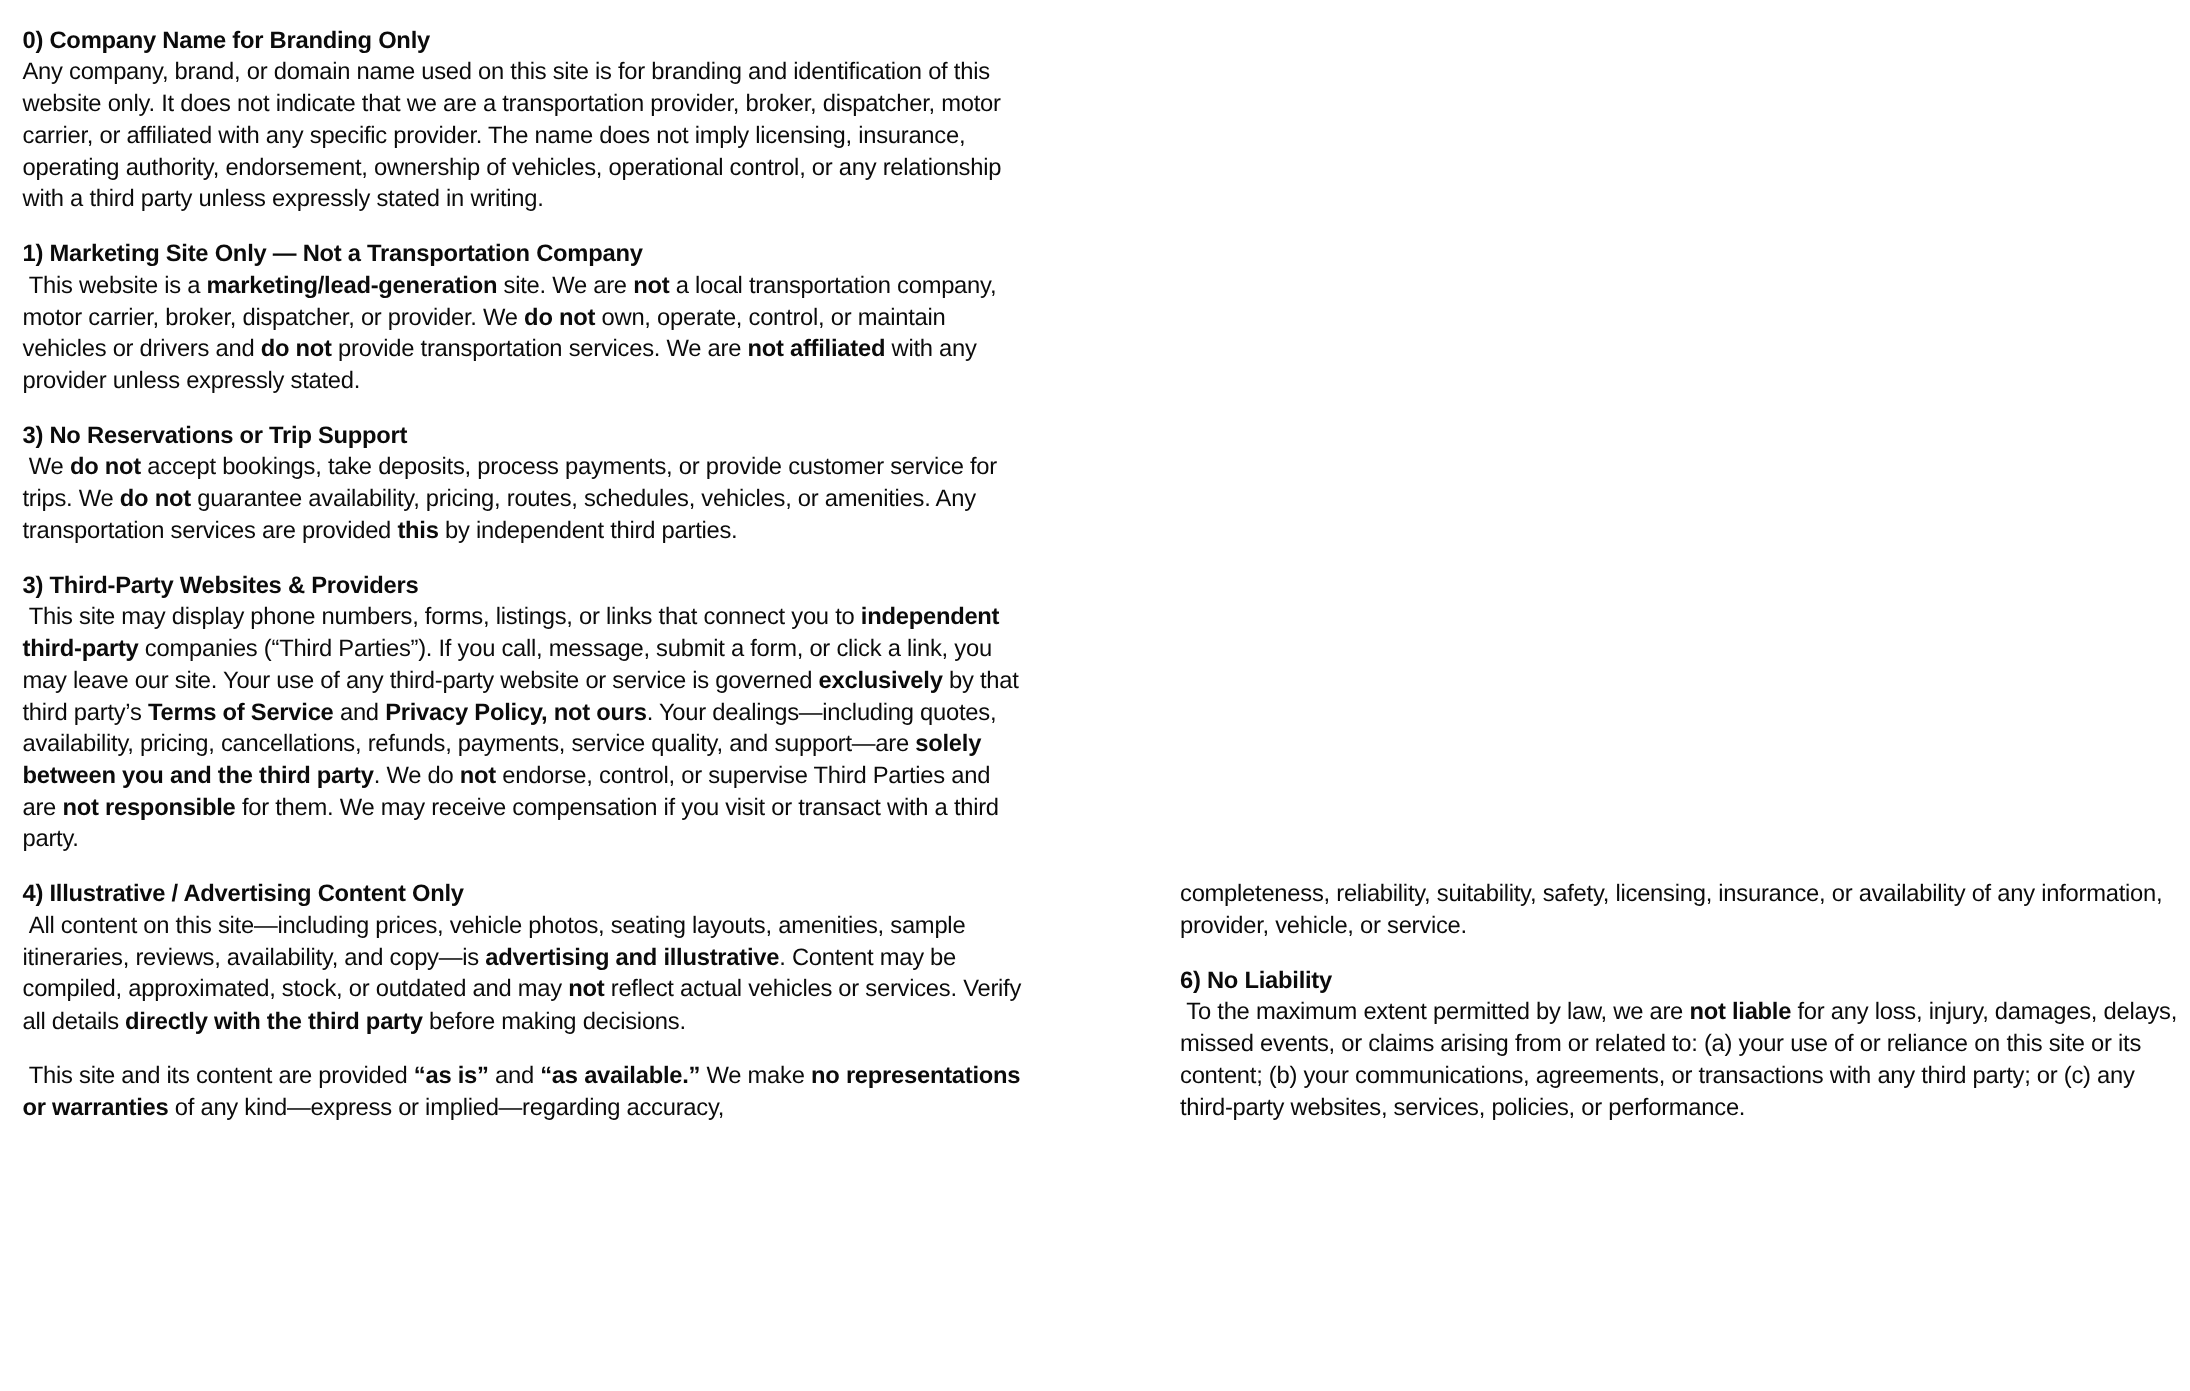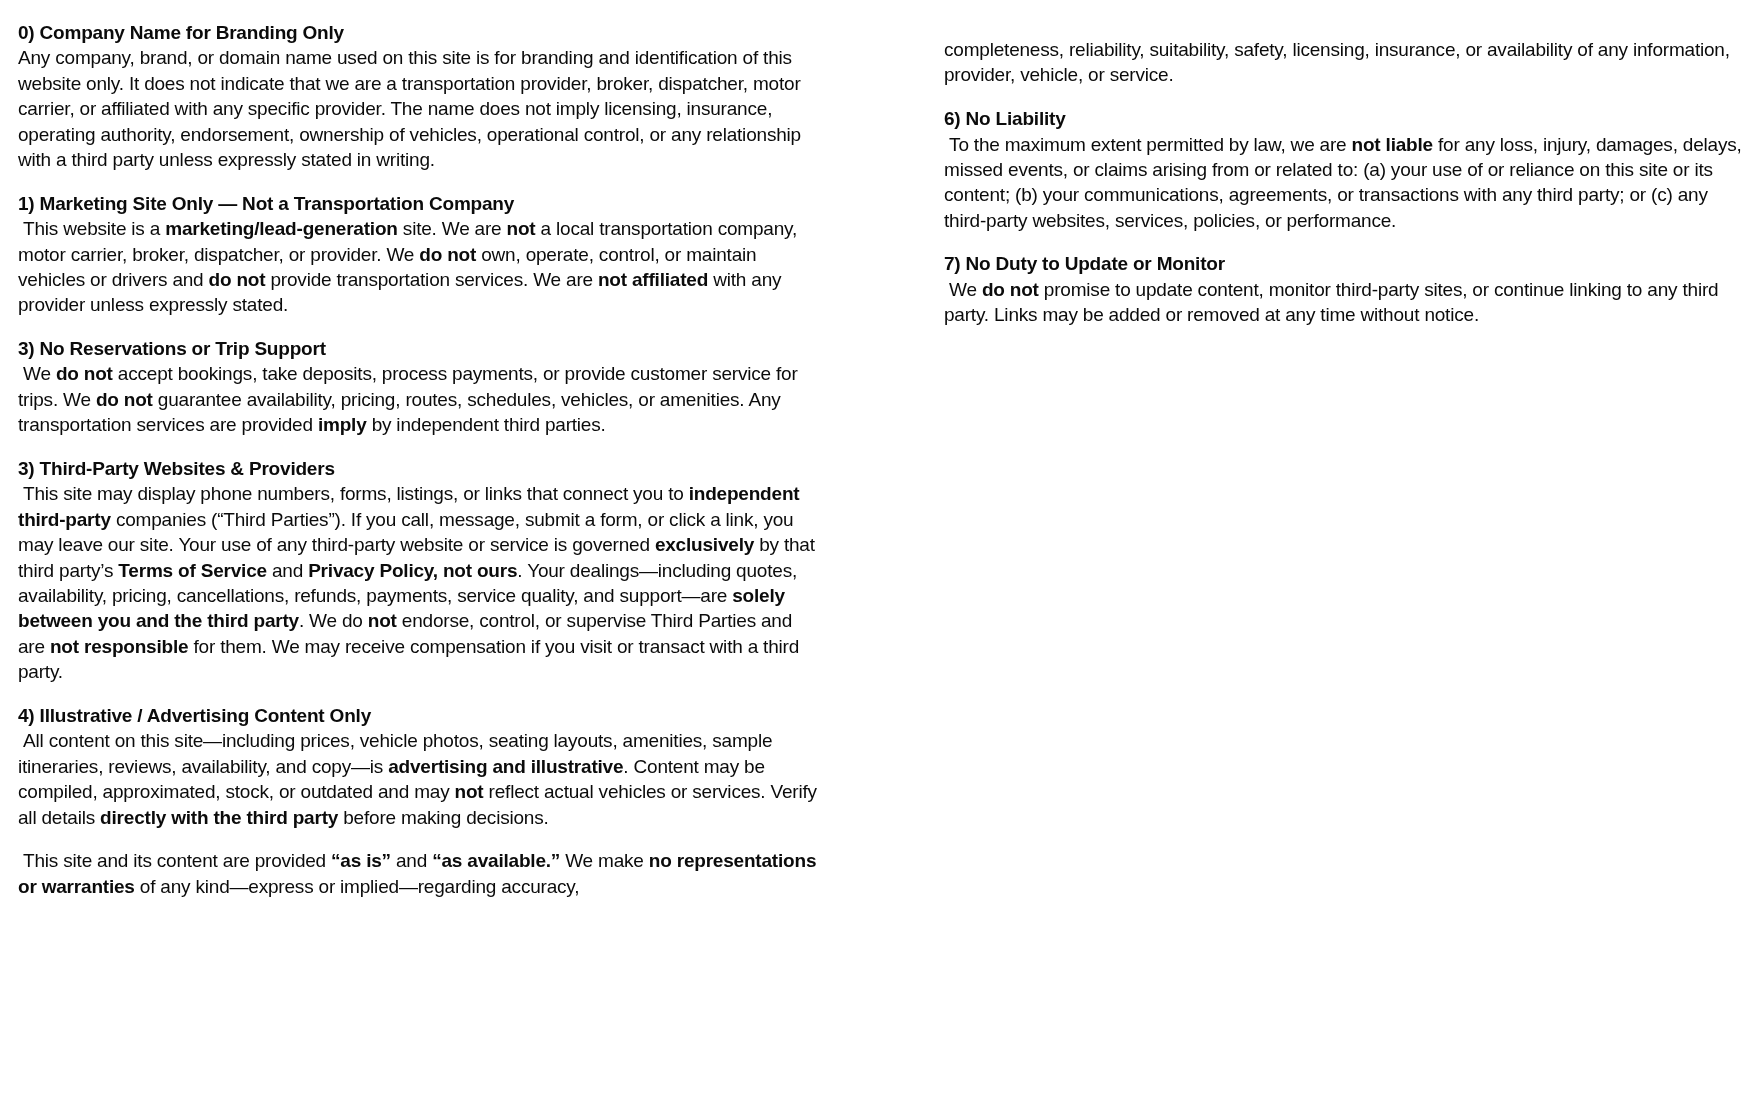--- a/index.html
+++ b/index.html
@@ -10,40 +10,39 @@
     background: #ffffff;
     color: #0b0b0b;
     font-family: "Liberation Sans", "DejaVu Sans", sans-serif;
     font-size: 19px;
     line-height: 25.4px;
     letter-spacing: -0.2px;
     overflow: hidden;
   }
   .page {
     display: flex;
-    align-items: flex-start;
+    align-items: flex-end;
     box-sizing: border-box;
     padding: 20px 8px 0 18px;
   }
   .col { width: 800px; flex: 0 0 800px; }
   .col-right { margin-left: 126px; margin-top: 17px; }
   .block { margin: 0 0 18.3px 0; }
   .h { display: block; font-weight: 700; }
   b { font-weight: 700; }
 </style>
 </head>
 <body style="background: rgb(255, 255, 255); color: rgb(11, 11, 11);">
 
 <div class="page">
   <div class="col">
       <p class="block"><span class="h">0) Company Name for Branding Only</span><span>Any company, brand, or domain name used on this site is for branding and identification of this website only. It does not indicate that we are a transportation provider, broker, dispatcher, motor carrier, or affiliated with any specific provider. The name does not imply licensing, insurance, operating authority, endorsement, ownership of vehicles, operational control, or any relationship with a third party unless expressly stated in writing.</span></p>
       <p class="block"><span class="h">1) Marketing Site Only — Not a Transportation Company</span><span>&nbsp;This website is a <b>marketing/lead-generation</b> site. We are <b>not</b> a local transportation company, motor carrier, broker, dispatcher, or provider. We <b>do not</b> own, operate, control, or maintain vehicles or drivers and <b>do not</b> provide transportation services. We are <b>not affiliated</b> with any provider unless expressly stated.</span></p>
-      <p class="block"><span class="h">3) No Reservations or Trip Support</span><span>&nbsp;We <b>do not</b> accept bookings, take deposits, process payments, or provide customer service for trips. We <b>do not</b> guarantee availability, pricing, routes, schedules, vehicles, or amenities. Any transportation services are provided <b>imply</b> by independent third parties.</span></p>
+      <p class="block"><span class="h">3) No Reservations or Trip Support</span><span>&nbsp;We <b>do not</b> accept bookings, take deposits, process payments, or provide customer service for trips. We <b>do not</b> guarantee availability, pricing, routes, schedules, vehicles, or amenities. Any transportation services are provided <b>this</b> by independent third parties.</span></p>
       <p class="block"><span class="h">3) Third-Party Websites &amp; Providers</span><span>&nbsp;This site may display phone numbers, forms, listings, or links that connect you to <b>independent third-party</b> companies (“Third Parties”). If you call, message, submit a form, or click a link, you may leave our site. Your use of any third-party website or service is governed <b>exclusively</b> by that third party’s <b>Terms of Service</b> and <b>Privacy Policy, not ours</b>. Your dealings—including quotes, availability, pricing, cancellations, refunds, payments, service quality, and support—are <b>solely between you and the third party</b>. We do <b>not</b> endorse, control, or supervise Third Parties and are <b>not responsible</b> for them. We may receive compensation if you visit or transact with a third party.</span></p>
       <p class="block"><span class="h">4) Illustrative / Advertising Content Only</span><span>&nbsp;All content on this site—including prices, vehicle photos, seating layouts, amenities, sample itineraries, reviews, availability, and copy—is <b>advertising and illustrative</b>. Content may be compiled, approximated, stock, or outdated and may <b>not</b> reflect actual vehicles or services. Verify all details <b>directly with the third party</b> before making decisions.</span></p>
       <p class="block"><span>&nbsp;This site and its content are provided <b>“as is”</b> and <b>“as available.”</b> We make <b>no representations or warranties</b> of any kind—express or implied—regarding accuracy,</span></p>
     </div>
   <div class="col col-right">
       <p class="block"><span>completeness, reliability, suitability, safety, licensing, insurance, or availability of any information, provider, vehicle, or service.</span></p>
       <p class="block"><span class="h">6) No Liability</span><span>&nbsp;To the maximum extent permitted by law, we are <b>not liable</b> for any loss, injury, damages, delays, missed events, or claims arising from or related to: (a) your use of or reliance on this site or its content; (b) your communications, agreements, or transactions with any third party; or (c) any third-party websites, services, policies, or performance.</span></p>
-      <p class="block"><span class="h">7) No Duty to Update or Monitor</span><span>&nbsp;We <b>do not</b> promise to update content, monitor third-party sites, or continue linking to any third party. Links may be added or removed at any time without notice.</span></p>
     </div>
 </div>
 
 </body></html>

